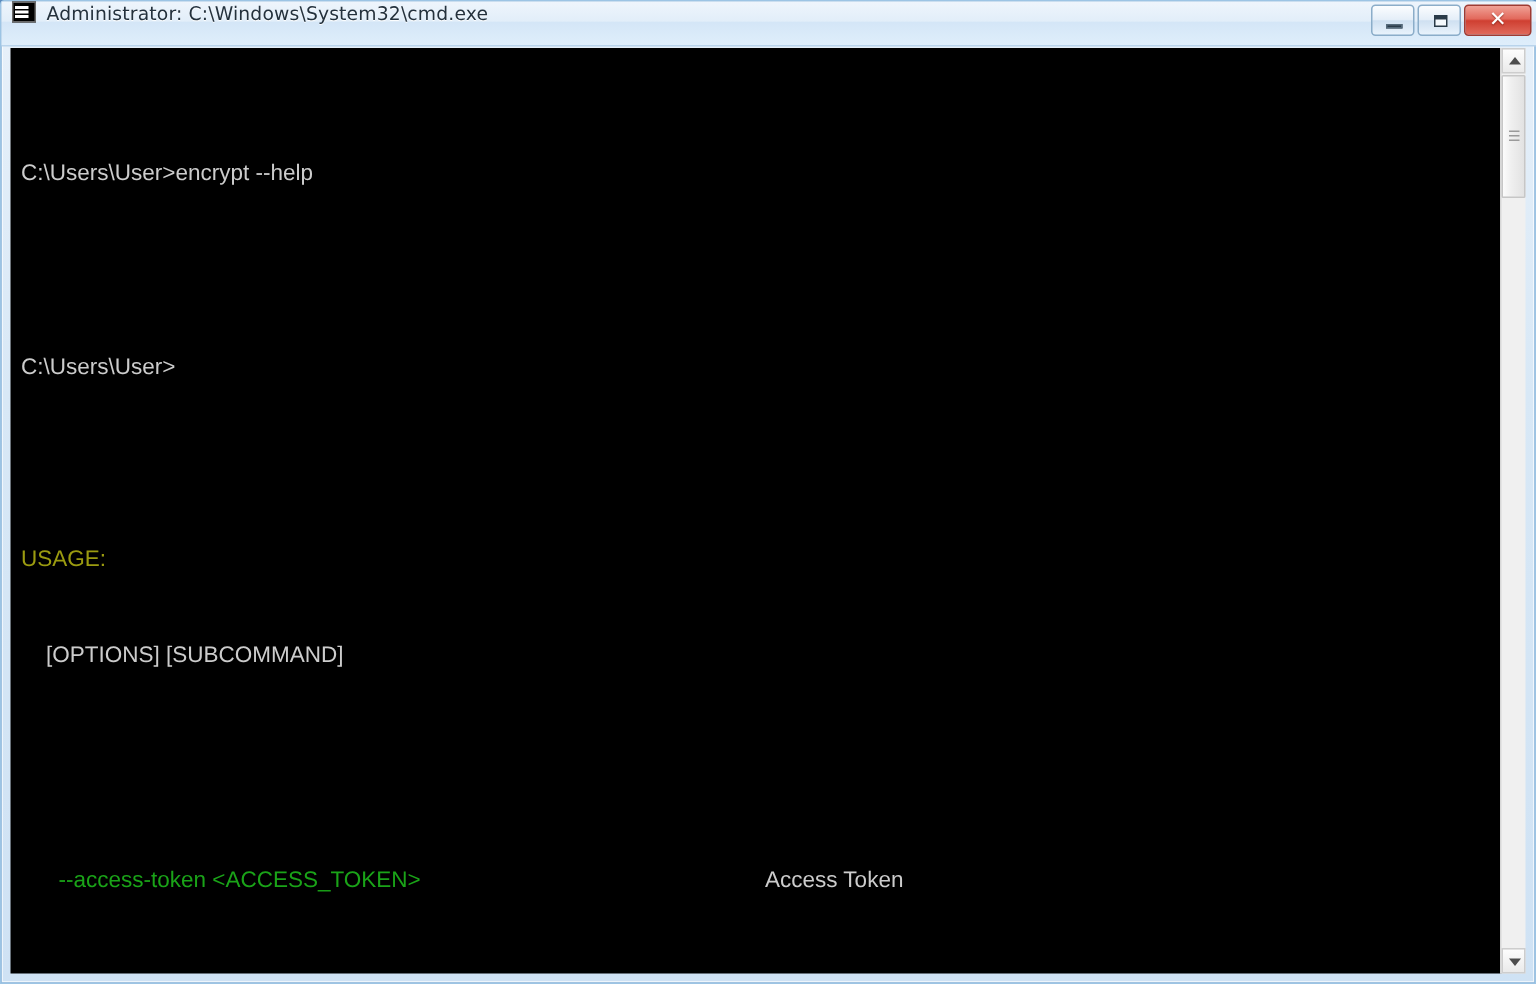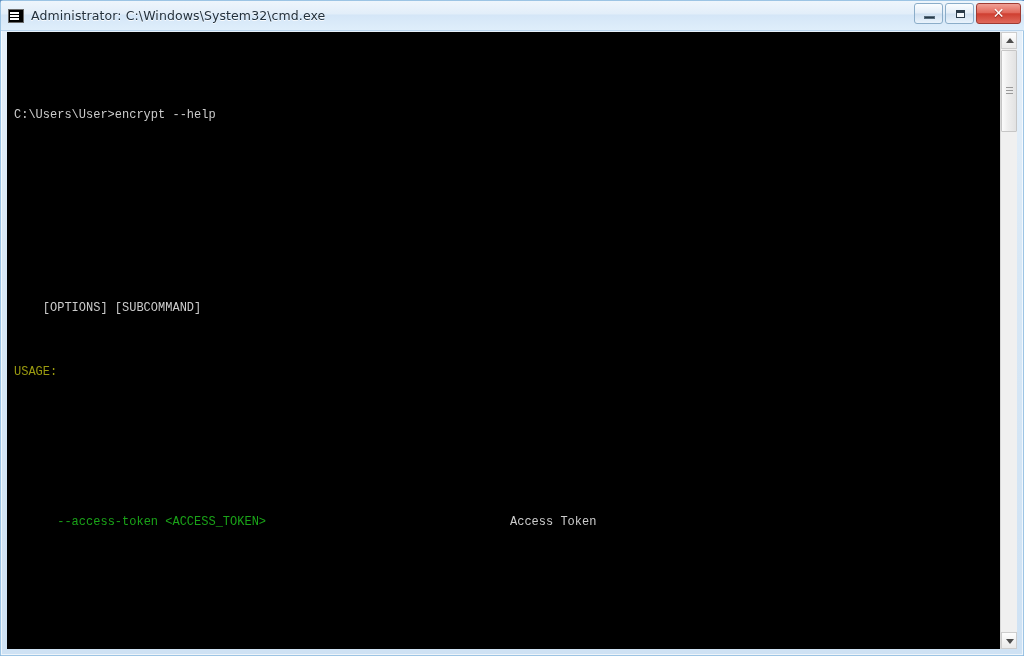--- a/index.html
+++ b/index.html
@@ -30,21 +30,20 @@
   
   .titlebar {
     position: absolute;
     left: 0; top: 0;
     width: 1024px;
     height: 30px;
     box-sizing: border-box;
     background: linear-gradient(to bottom,
         #eef5fc 0%, #e2eef9 45%, #d4e6f7 48%, #dfeefb 100%);
     display: flex;
-    align-items: center;
     border-bottom: 1px solid #b9d4ec;
   }
   .app-icon {
     width: 16px;
     height: 14px;
     margin-left: 7px;
     margin-right: 7px;
     background: #000;
     border: 1px solid #6a6a6a;
     position: relative;
@@ -129,22 +128,22 @@
     background: #000000;
     overflow: hidden;
     box-sizing: border-box;
   }
   .console-inner {
     position: absolute;
     left: 7px;
     top: 9px;
     right: 0;
     bottom: 0;
-    font-family: Liberation Mono, monospace;
-    font-size: 12px;
+    font-family: Liberation Sans, sans-serif;
+    font-size: 15px;
     line-height: 21.4px;
     white-space: pre;
     color: #cccccc;
   }
   .line { height: 21.4px; }
   .c-white  { color: #cccccc; }
   .c-yellow { color: #9b9b10; }
   .c-green  { color: #1aa318; }
 
   .opt-row {
@@ -238,23 +237,24 @@
         <span class="glyph-close">✕</span>
       </div>
     </div>
   </div>
 
   <div class="console">
     <div class="console-inner">
 
       <div class="line c-white">C:\Users\User&gt;encrypt --help</div>
       <div class="line"> </div>
+      <div class="line c-white">C:\Users\User&gt;</div>
       <div class="line"> </div>
+      <div class="line c-yellow">USAGE:</div>
       <div class="line c-white">    [OPTIONS] [SUBCOMMAND]</div>
-      <div class="line c-yellow">USAGE:</div>
       <div class="line"> </div>
 
       <div id="options-list"><div class="opt-row"><div class="opt-flag"><span class="c-white">      </span><span class="c-green">--access-token &lt;ACCESS_TOKEN&gt;</span></div><div class="opt-desc c-white">Access Token</div></div></div>
 
       
       
 
     </div>
   </div>
 

